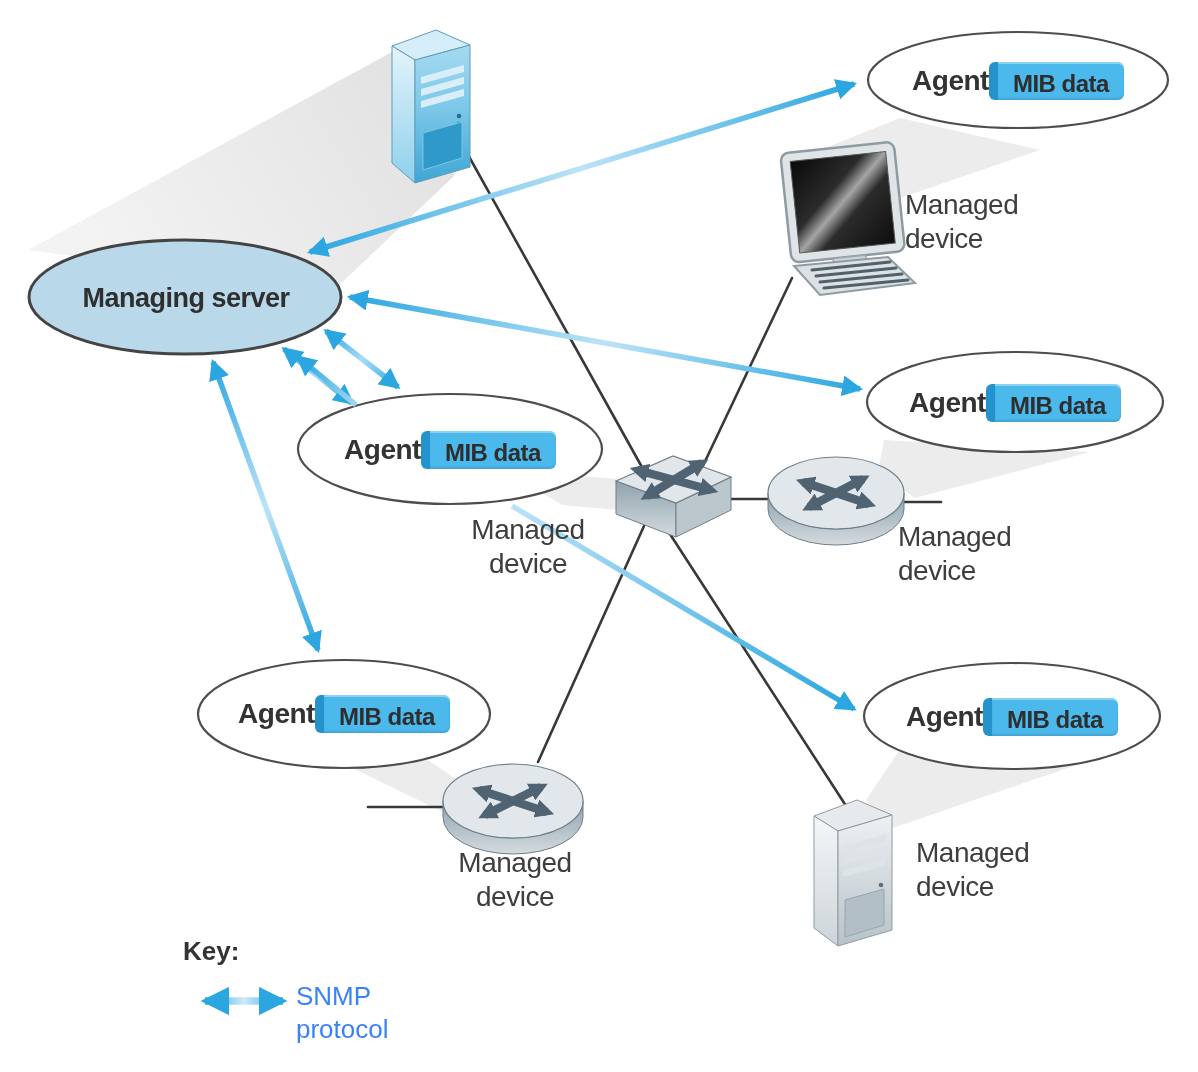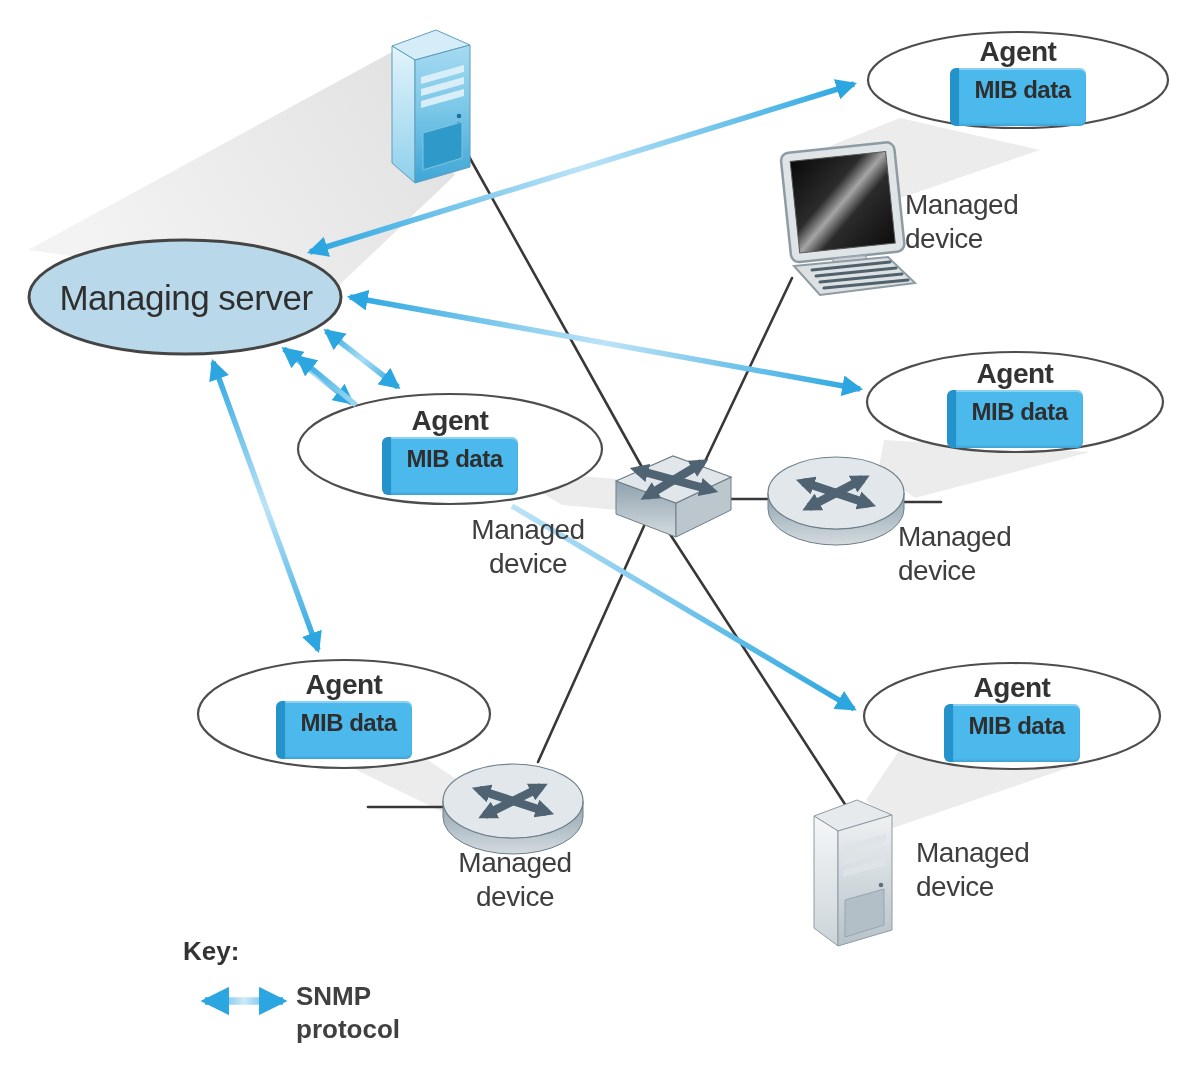--- a/index.html
+++ b/index.html
@@ -5,38 +5,38 @@
   html,body{margin:0;padding:0;background:#ffffff;}
   .canvas{
     position:relative;width:1198px;height:1072px;background:#ffffff;
     font-family:"Liberation Sans",sans-serif;overflow:hidden;
   }
   .canvas svg{position:absolute;left:0;top:0;z-index:1;}
   .ovl{position:absolute;z-index:2;}
   .managing-label{
     left:30px;top:241px;width:312px;height:114px;
     display:flex;align-items:center;justify-content:center;
-    font-size:35px;font-weight:400;color:#2f2f2f;letter-spacing:-0.5px;
+    font-size:27px;font-weight:700;color:#2f2f2f;letter-spacing:-0.5px;
   }
   .agent-row{
-    display:flex;align-items:center;justify-content:center;flex-direction:column;
+    display:flex;align-items:center;justify-content:center;
   }
   .agent-name{font-size:28px;font-weight:700;color:#333;letter-spacing:-0.5px;}
   .mib-box{
     background:#4cb9ec;color:#2e2e2e;font-weight:700;font-size:24px;
-    letter-spacing:-0.5px;padding:8px 15px 22px;border-left:9px solid #2492cb;
+    letter-spacing:-0.5px;padding:8px 15px 2px;border-left:9px solid #2492cb;
     border-radius:6px;box-shadow:inset 0 2px 0 rgba(255,255,255,.35), inset 0 -2px 2px rgba(0,60,90,.15);
     white-space:nowrap;
   }
   .md-label{
     font-size:28px;font-weight:400;color:#3e3e3e;line-height:1.23;letter-spacing:-0.5px;
   }
   .center{text-align:center;}
   .key-title{left:183px;top:936px;font-size:26px;font-weight:700;color:#333;}
-  .key-legend{left:296px;top:980px;font-size:26px;font-weight:700;color:#404040;line-height:1.25;}
+  .key-legend{left:296px;top:980px;font-size:26px;font-weight:400;color:#3b82f6;line-height:1.25;}
 </style>
 </head>
 <body>
 
 <div class="canvas">
 
 <svg width="1198" height="1072" viewBox="0 0 1198 1072">
   <defs>
     <marker id="ah" viewBox="0 0 10 10" refX="8.5" refY="5" markerWidth="3.8" markerHeight="3.8" orient="auto-start-reverse">
       <path d="M0,0 L10,5 L0,10 z" fill="#2BA6E0"></path>

